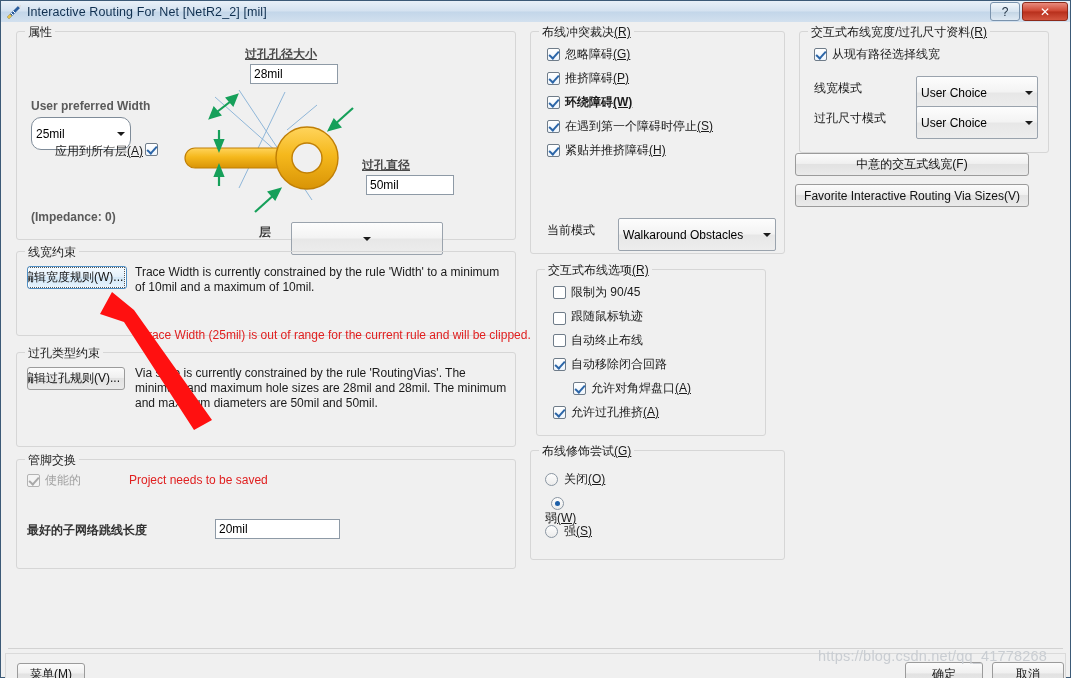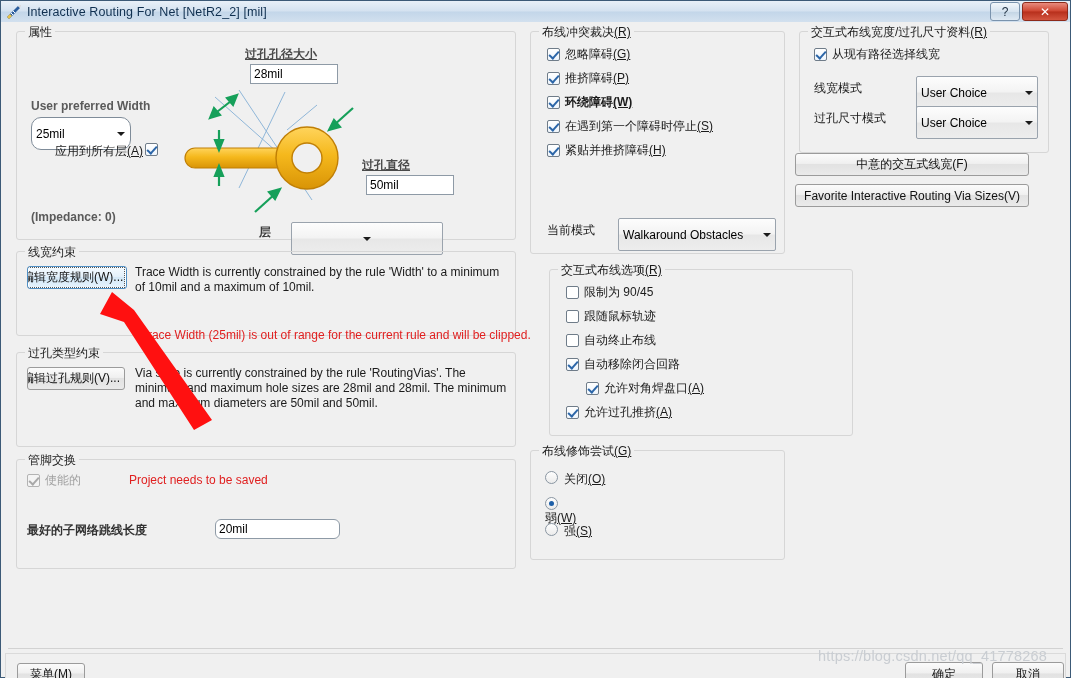--- a/index.html
+++ b/index.html
@@ -146,21 +146,21 @@
     content: ""; position: absolute; left: 3px; top: 0px;
     width: 4px; height: 8px; border: solid #2c66a8; border-width: 0 2px 2px 0;
     transform: rotate(42deg);
   }
   .chk-box.disabled { border-color: #b3b3b3; background: #f4f4f4; }
   .chk-box.disabled.checked::after { border-color: #a8a8a8; }
   .chk-lbl { font-size: 12px; color: #1b1b1b; }
   .chk-row.disabled .chk-lbl { color: #a0a0a0; }
 
   
-  .rad-row { position: absolute; display: flex; align-items: flex-start; white-space: nowrap; }
+  .rad-row { position: absolute; display: flex; align-items: center; white-space: nowrap; }
   .rad-box {
     width: 13px; height: 13px; box-sizing: border-box; border-radius: 50%;
     border: 1px solid #8a96a2; background: linear-gradient(to bottom,#fdfdfd,#ececec);
     position: relative; flex: 0 0 auto; margin-right: 6px;
   }
   .rad-box.checked::after {
     content: ""; position: absolute; left: 3px; top: 3px;
     width: 5px; height: 5px; border-radius: 50%; background: #1d5fa8;
   }
   .rad-lbl { font-size: 12px; color: #1b1b1b; }
@@ -325,21 +325,21 @@
       <div class="group" style="left:14px; top:437px; width:500px; height:110px;">
         <div class="g-title">管脚交换</div>
 
         <div class="chk-row disabled" style="left:10px; top:12px;">
           <span class="chk-box checked disabled"></span>
           <span class="chk-lbl">使能的</span>
         </div>
         <div class="lbl red" style="left:112px; top:13px;">Project needs to be saved</div>
 
         <div class="lbl bold" style="left:10px; top:62px;">最好的子网络跳线长度</div>
-        <div class="textbox" style="left:198px; top:59px; width:125px; height:20px;border-radius:6px;">20mil</div>
+        <div class="textbox" style="left:198px; top:59px; width:125px; height:20px;">20mil</div>
       </div>
 
       <div class="red-arrow" style="left:92px; top:248px;">
         <svg width="250" height="160" viewBox="0 0 250 160">
           <polygon points="18,22 40,40 118,150 100,160 30,52 6,44" fill="#ff1010"></polygon>
         </svg>
       </div>
 
       <div class="group" style="left:528px; top:9px; width:255px; height:223px;">
         <div class="g-title">
@@ -369,30 +369,30 @@
 
         <div class="lbl" style="left:16px; top:190px;">当前模式</div>
         <div class="combo" style="left:87px; top:186px; width:158px;">
           <span class="cb-text">Walkaround Obstacles</span>
           <span class="cb-arrow">
               <i class="arrow-dn"></i>
             </span>
         </div>
       </div>
 
-      <div class="group" style="left:547px; top:247px; width:304px; height:167px;">
+      <div class="group" style="left:534px; top:247px; width:230px; height:167px;">
         <div class="g-title">
           <span>交互式布线选项</span><span class="mn">(R)</span>
         </div>
 
         <div class="chk-row" style="left:16px; top:14px;">
           <span class="chk-box"></span>
           <span class="chk-lbl">限制为 90/45</span>
         </div>
-        <div class="chk-row" style="left:16px; top:38px;">
+        <div class="chk-row" style="left:16px; top:38px;align-items:flex-end;">
           <span class="chk-box"></span>
           <span class="chk-lbl">跟随鼠标轨迹</span>
         </div>
         <div class="chk-row" style="left:16px; top:62px;">
           <span class="chk-box"></span>
           <span class="chk-lbl">自动终止布线</span>
         </div>
         <div class="chk-row" style="left:16px; top:86px;">
           <span class="chk-box checked"></span>
           <span class="chk-lbl">自动移除闭合回路</span>

